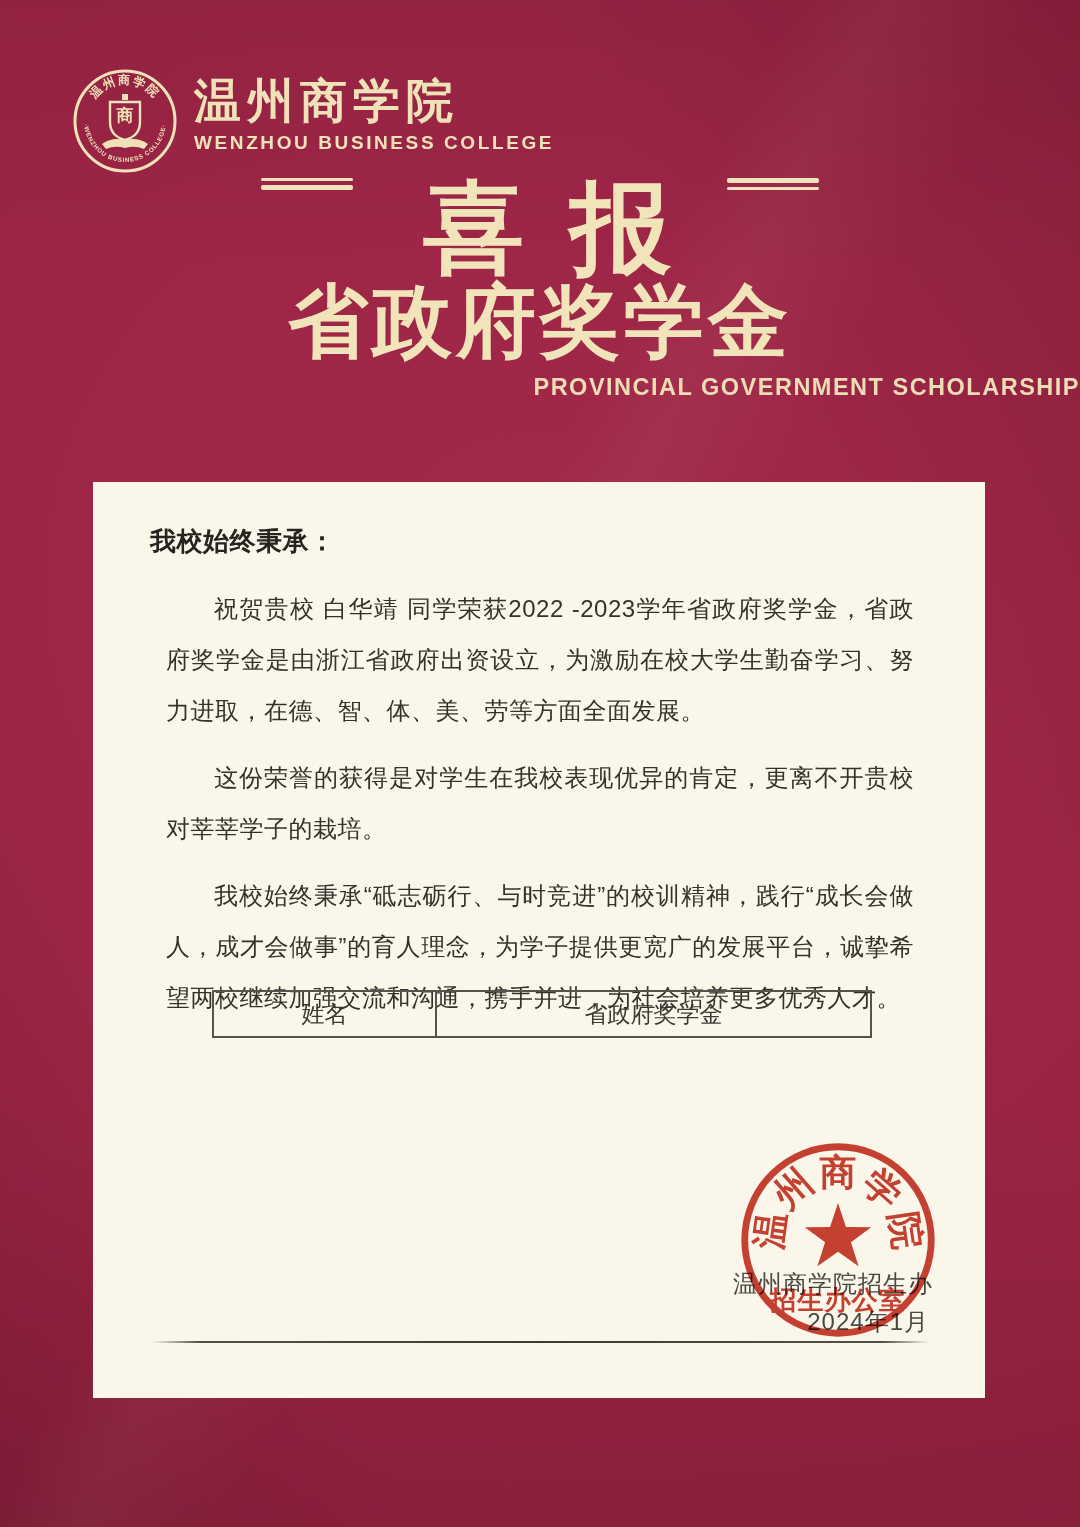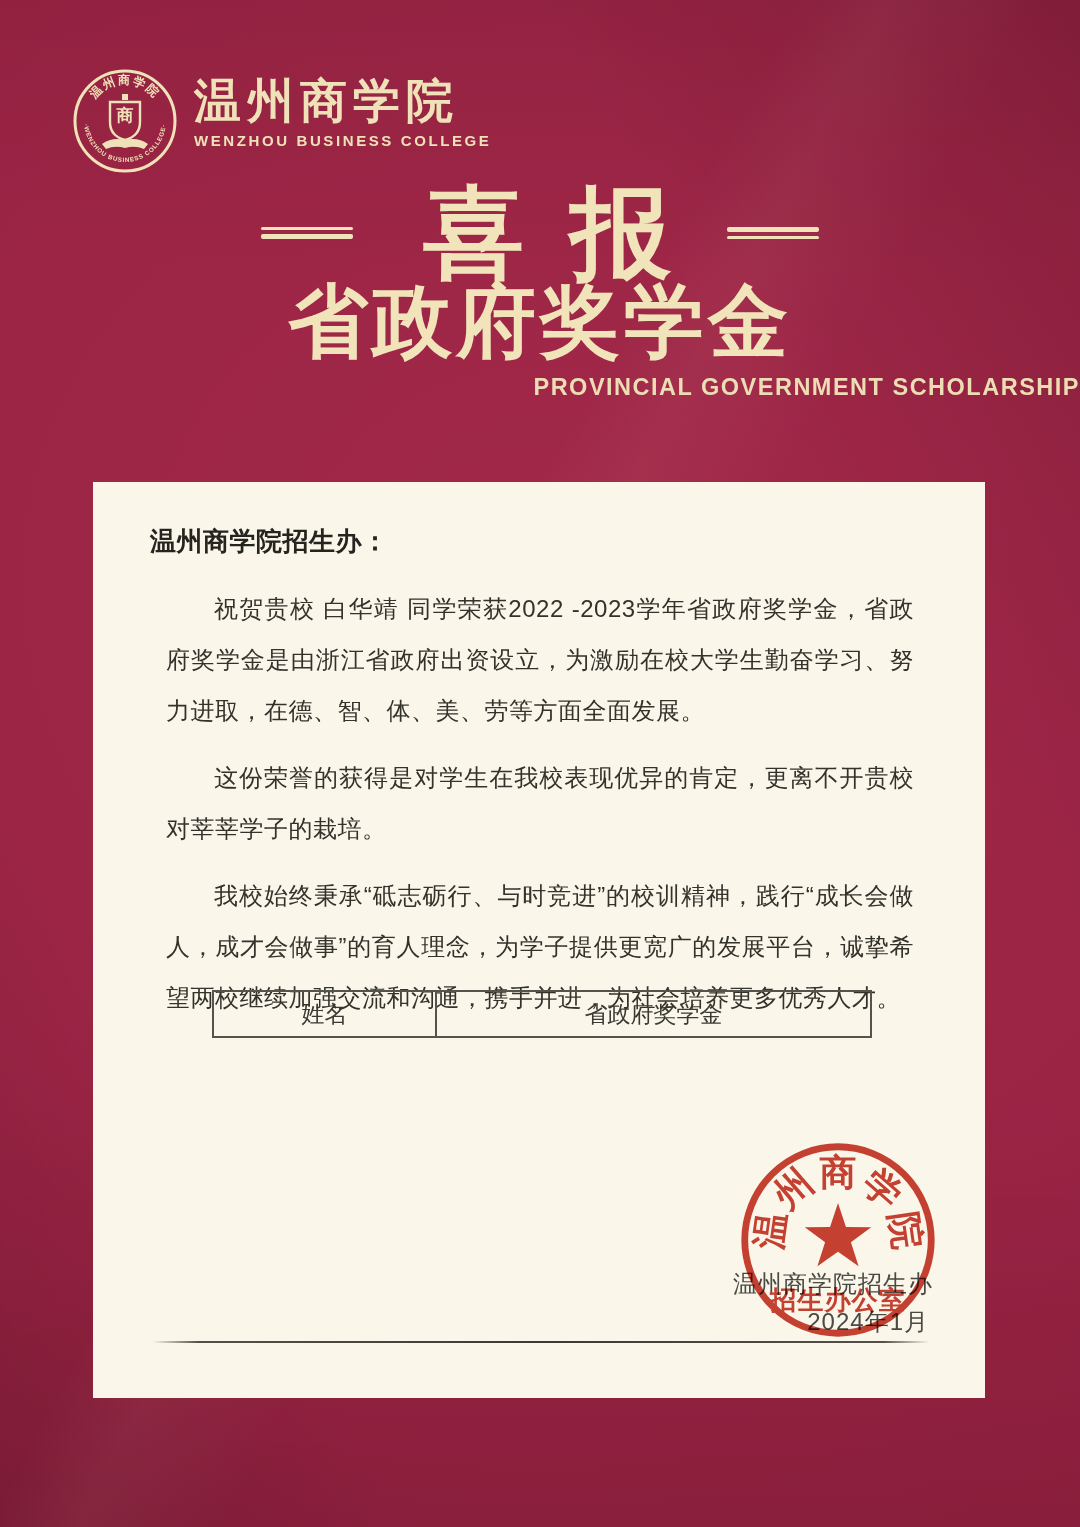--- a/index.html
+++ b/index.html
@@ -16,25 +16,25 @@
       linear-gradient(180deg, rgba(0,0,0,0.05) 0%, rgba(0,0,0,0) 18%, rgba(0,0,0,0) 72%, rgba(0,0,0,0.10) 100%),
       radial-gradient(140% 90% at 50% 38%, rgba(255,255,255,0.03) 0%, rgba(0,0,0,0.06) 100%);
   }
 
   
   .logo-row{position:absolute;left:72px;top:68px;display:flex;align-items:flex-start;}
   .logo-emblem{width:106px;height:106px;display:block;}
   .logo-text{margin-left:16px;padding-top:8px;}
   .logo-cn{font-family:"DejaVu Serif",serif;font-weight:bold;font-size:47px;line-height:50px;
     color:#f0e2b8;letter-spacing:6px;}
-  .logo-en{font-size:15px;color:#f0e2b8;letter-spacing:2.6px;margin-top:6px;font-weight:bold;}
+  .logo-en{font-size:19px;color:#f0e2b8;letter-spacing:2.6px;margin-top:6px;font-weight:bold;}
 
   
   .banner{position:absolute;left:0;top:178px;width:100%;height:110px;
-    display:flex;align-items:center;justify-content:center;}
+    display:flex;justify-content:center;}
   .dlines{width:92px;display:flex;flex-direction:column;}
   .dlines span{display:block;background:#f2e4ba;border-radius:2px;}
   .dlines.left  .bar1{height:3px;} .dlines.left  .bar2{height:5px;margin-top:4px;}
   .dlines.right .bar1{height:5px;} .dlines.right .bar2{height:3px;margin-top:4px;}
   .banner-title{color:#f2e4ba;font-size:101px;font-weight:900;line-height:1;
     letter-spacing:46px;text-indent:46px;margin:0 10px 0 24px;white-space:nowrap;}
 
   
   .main-title{position:absolute;left:0;top:282px;width:100%;text-align:center;
     color:#f2e4ba;font-size:80px;font-weight:900;letter-spacing:4px;line-height:1;white-space:nowrap;}
@@ -105,21 +105,21 @@
         <span class="bar1"></span>
         <span class="bar2"></span>
       </div>
   </div>
 
   <div class="main-title">省政府奖学金</div>
   <div class="subtitle-en">PROVINCIAL GOVERNMENT SCHOLARSHIP</div>
 
   <div class="card">
     <div class="letter-body">
-      <div class="salutation">温州商学院招生办：</div>
+      <div class="salutation">我校始终秉承：</div>
       <p class="para">祝贺贵校 白华靖 同学荣获2022 -2023学年省政府奖学金，省政府奖学金是由浙江省政府出资设立，为激励在校大学生勤奋学习、努力进取，在德、智、体、美、劳等方面全面发展。</p>
       <p class="para">这份荣誉的获得是对学生在我校表现优异的肯定，更离不开贵校对莘莘学子的栽培。</p>
       <p class="para">我校始终秉承“砥志砺行、与时竞进”的校训精神，践行“成长会做人，成才会做事”的育人理念，为学子提供更宽广的发展平台，诚挚希望两校继续加强交流和沟通，携手并进，为社会培养更多优秀人才。</p>
     </div>
 
     <table class="grad-table">
       <tbody>
           <tr>
         <th class="col-name">姓名</th>
         <th>省政府奖学金</th>

